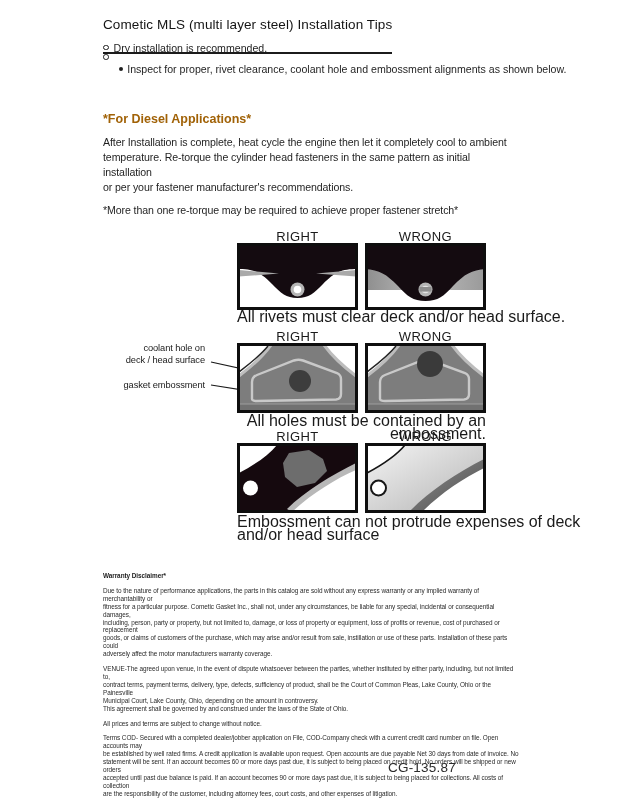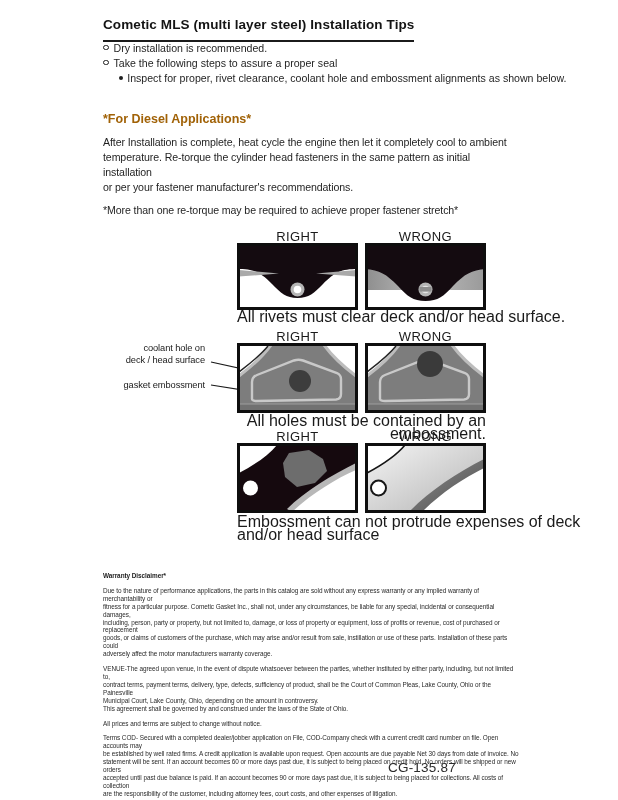--- a/index.html
+++ b/index.html
@@ -3,22 +3,22 @@
 <meta charset="utf-8">
 <style>
   html,body{margin:0;padding:0;background:#ffffff;}
   .page{
     position:relative;width:618px;height:800px;background:#ffffff;overflow:hidden;
     font-family:"Liberation Sans","DejaVu Sans",sans-serif;color:#1f1f1f;
   }
   .abs{position:absolute;}
   
   .title{
-    left:103px;top:17px;font-size:13.5px;font-weight:bold;letter-spacing:.1px;
-    border-bottom:2px solid #1b1b1b;padding-bottom:8px;color:#141414;
+    left:103px;top:17px;font-size:13.5px;font-weight:normal;letter-spacing:.1px;
+    border-bottom:2px solid #1b1b1b;padding-bottom:20px;color:#141414;
   }
   
   .bullets{left:103px;top:41px;font-size:10.6px;line-height:15.2px;white-space:nowrap;}
   .b-row{display:flex;align-items:baseline;}
   .b-row.sub{margin-left:16px;}
   .m-open{width:3.5px;height:3.5px;border:1.1px solid #1f1f1f;border-radius:50%;
     display:inline-block;margin-right:5px;flex:0 0 auto;transform:translateY(-2px);}
   .m-fill{width:4.2px;height:4.2px;background:#1f1f1f;border-radius:50%;
     display:inline-block;margin-right:4px;flex:0 0 auto;transform:translateY(-2px);}
   
@@ -47,21 +47,20 @@
 
   <div class="abs title">Cometic MLS (multi layer steel) Installation Tips</div>
 
   <div class="abs bullets">
     <div class="b-row">
       <span class="m-open"></span>
       <span>Dry installation is recommended.</span>
     </div>
     <div class="b-row">
       <span class="m-open"></span>
-      <span>Take the following steps to assure a proper seal</span>
     </div>
     <div class="b-row sub">
       <span class="m-fill"></span>
       <span>Inspect for proper, rivet clearance, coolant hole and embossment alignments as shown below.</span>
     </div>
   </div>
 
   <div class="abs diesel">
     <h2>*For Diesel Applications*</h2>
     <p class="para">After Installation is complete, heat cycle the engine then let it completely cool to ambient

